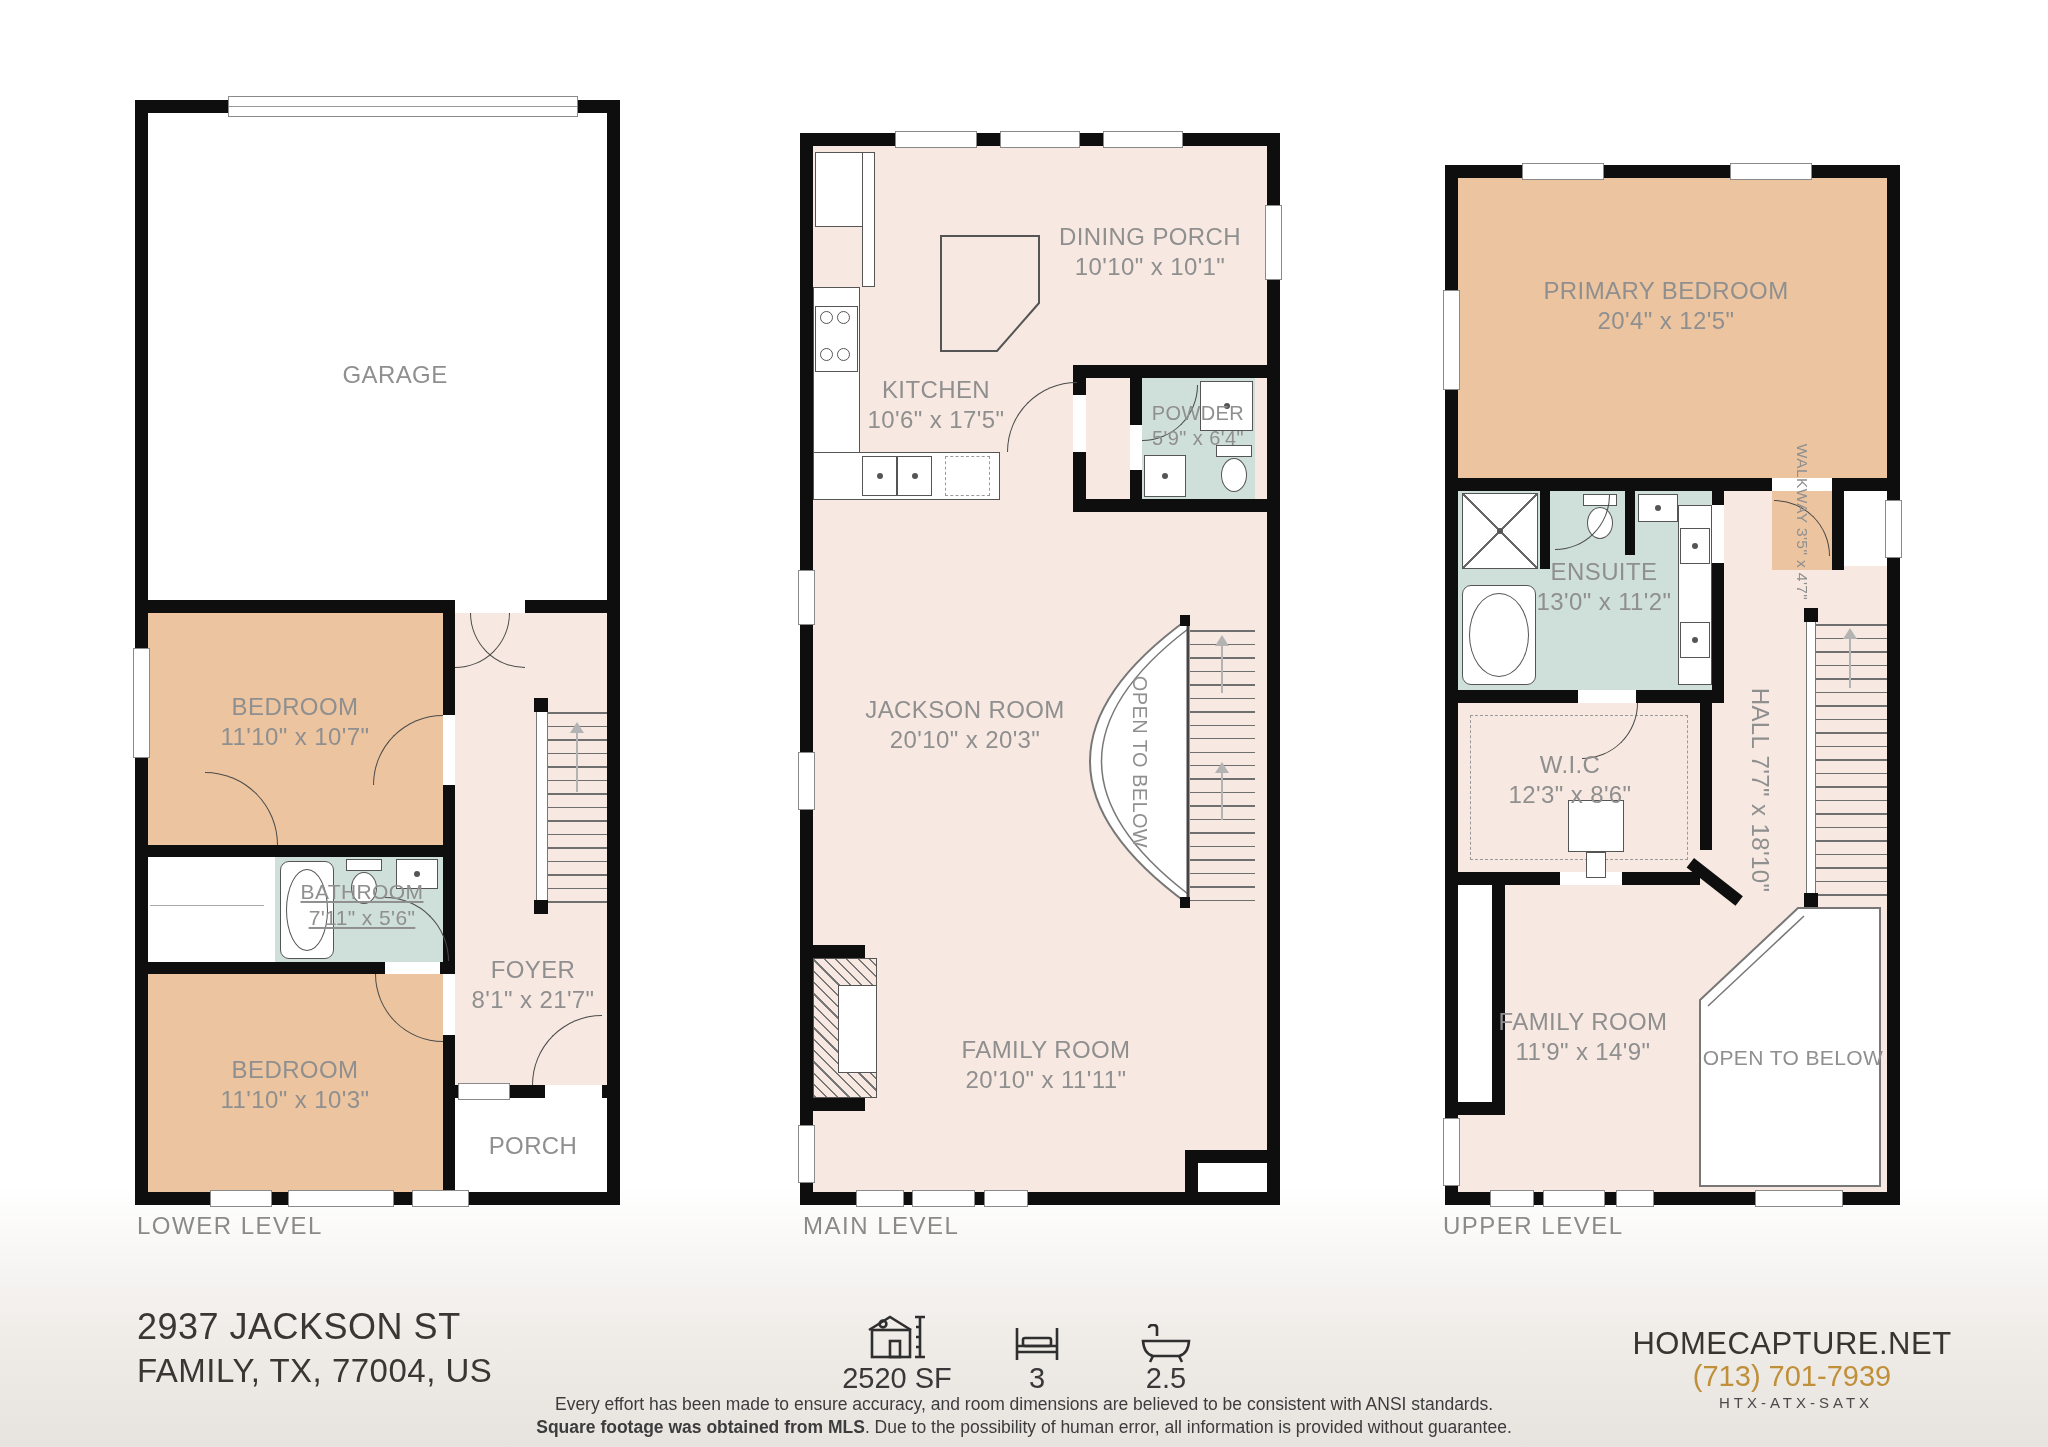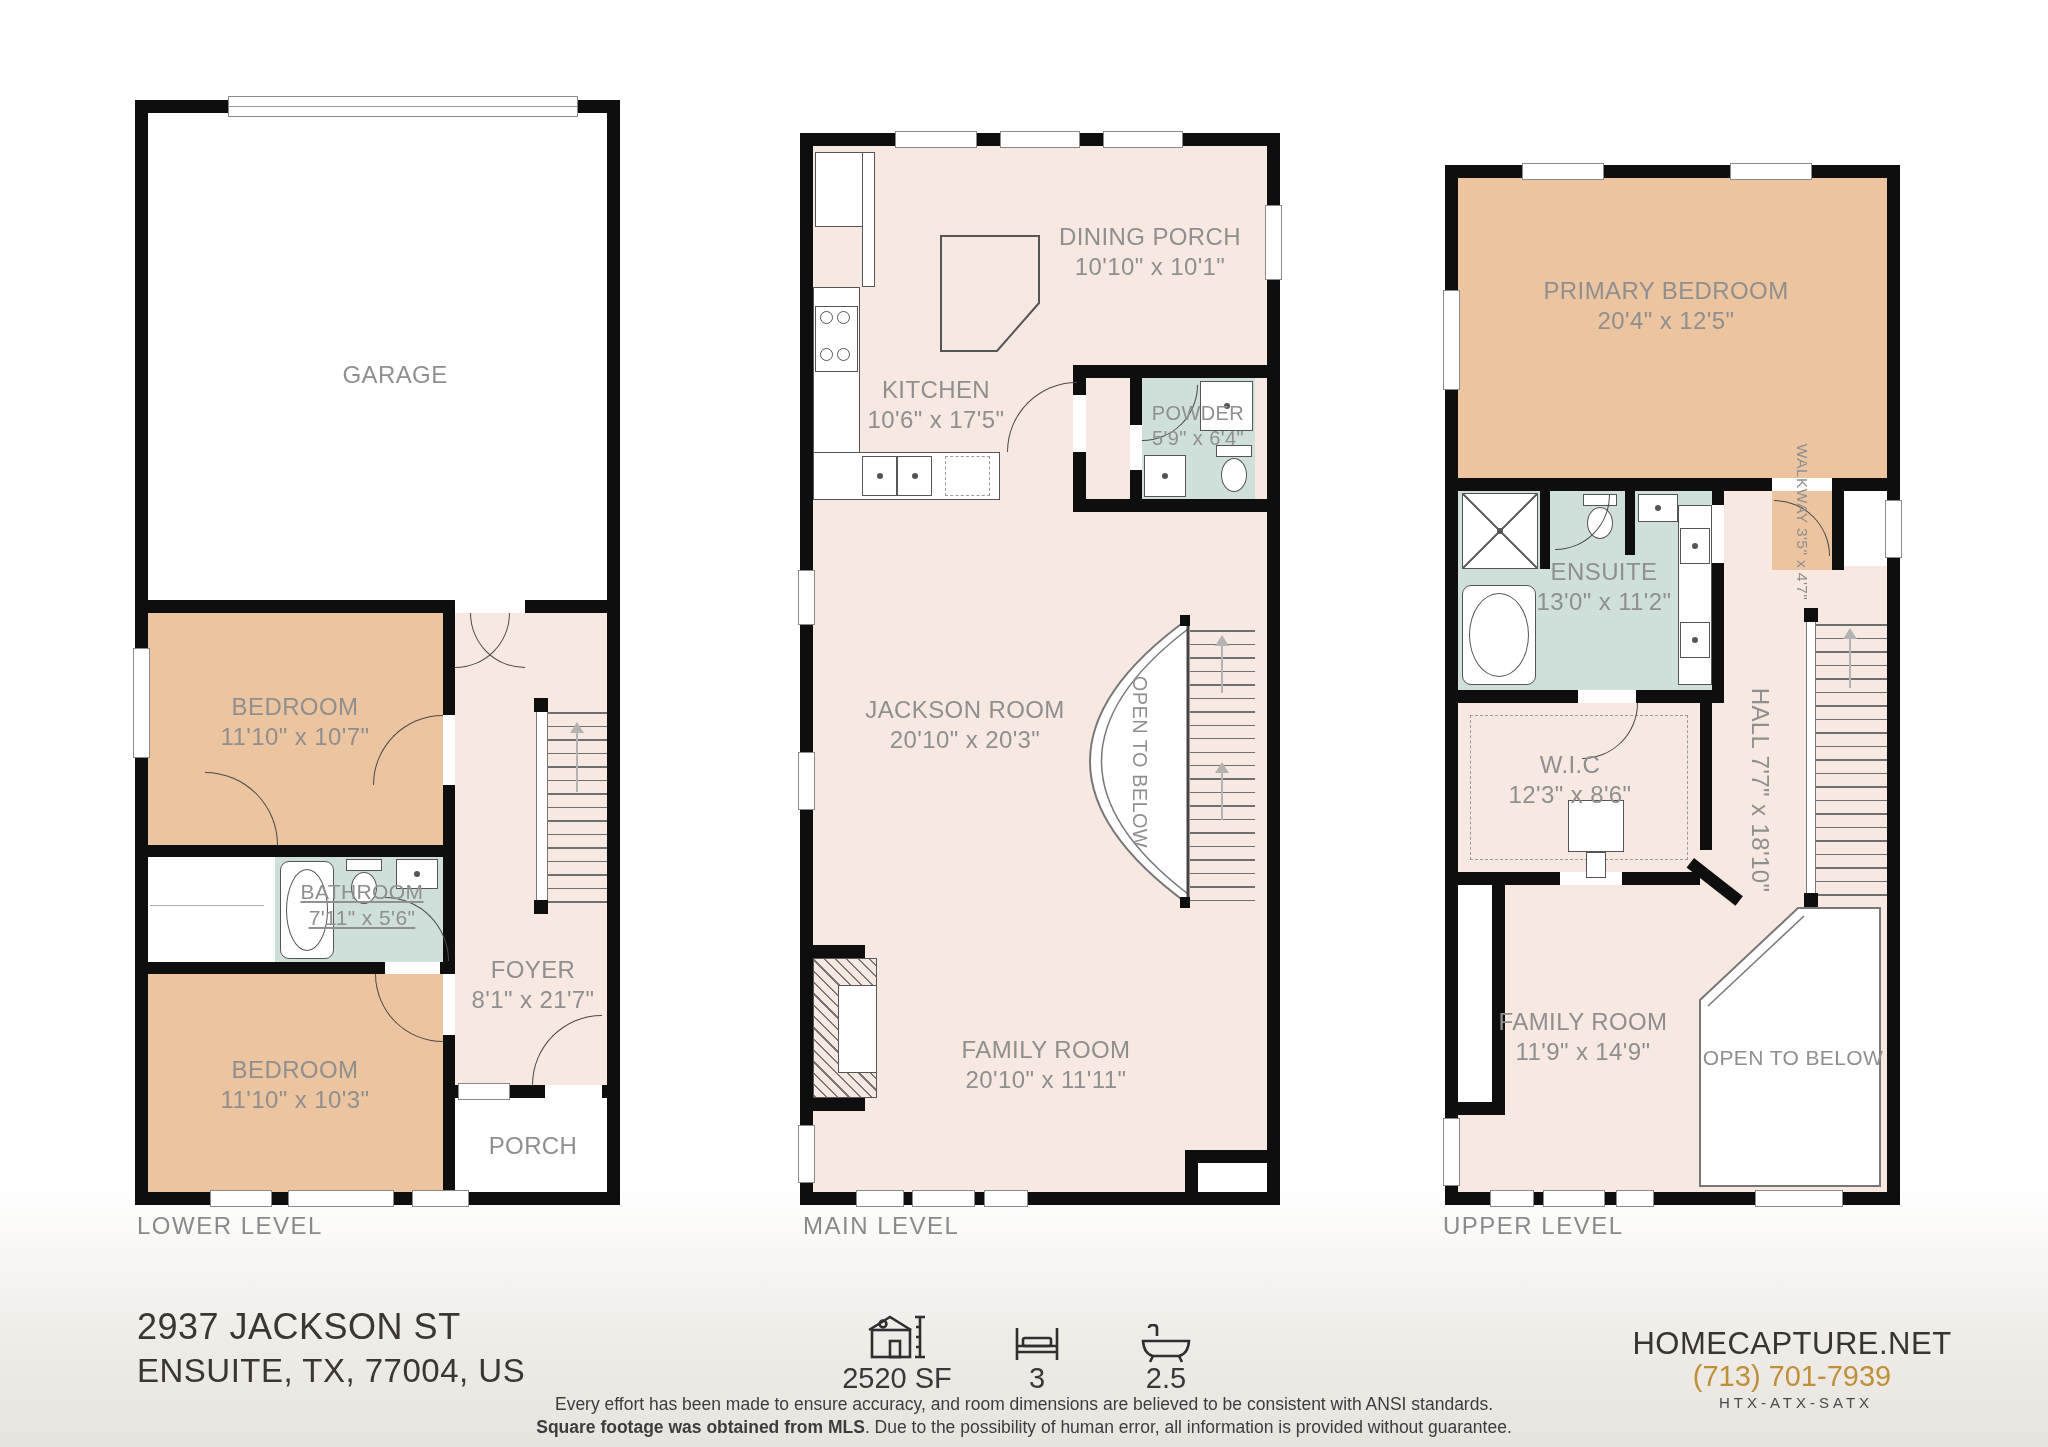--- a/index.html
+++ b/index.html
@@ -312,21 +312,21 @@
       <div>11'9" x 14'9"</div>
     </div>
     <div class="rlabel f21" style="left:1793px;top:1058px;">
       <div>OPEN TO BELOW</div>
     </div>
     <div class="lvl" style="left:1443px;top:1212px;">UPPER LEVEL</div>
   </div>
 
   <div>
     <div class="addr1" style="left:137px;top:1306px;">2937 JACKSON ST</div>
-    <div class="addr2" style="left:137px;top:1352px;">ENSUITE, TX, 77004, US</div>
+    <div class="addr2" style="left:137px;top:1352px;">FAMILY, TX, 77004, US</div>
 
     <svg class="a" style="left:866px;top:1314px;width:62px;height:46px;" viewBox="0 0 62 46" fill="none" stroke="#2f2f2f" stroke-width="2.6">
       <path d="M3,16 L24,3 L45,16"></path>
       <rect x="6" y="16" width="38" height="27"></rect>
       <rect x="24" y="27" width="10" height="16"></rect>
       <circle cx="17" cy="10" r="3.4"></circle>
       <path d="M54,3 V43 M49,3 H59 M49,43 H59 M54,13 H50 M54,23 H50 M54,33 H50"></path>
     </svg>
     <div class="statnum" style="left:897px;top:1362px;">2520 SF</div>
 

